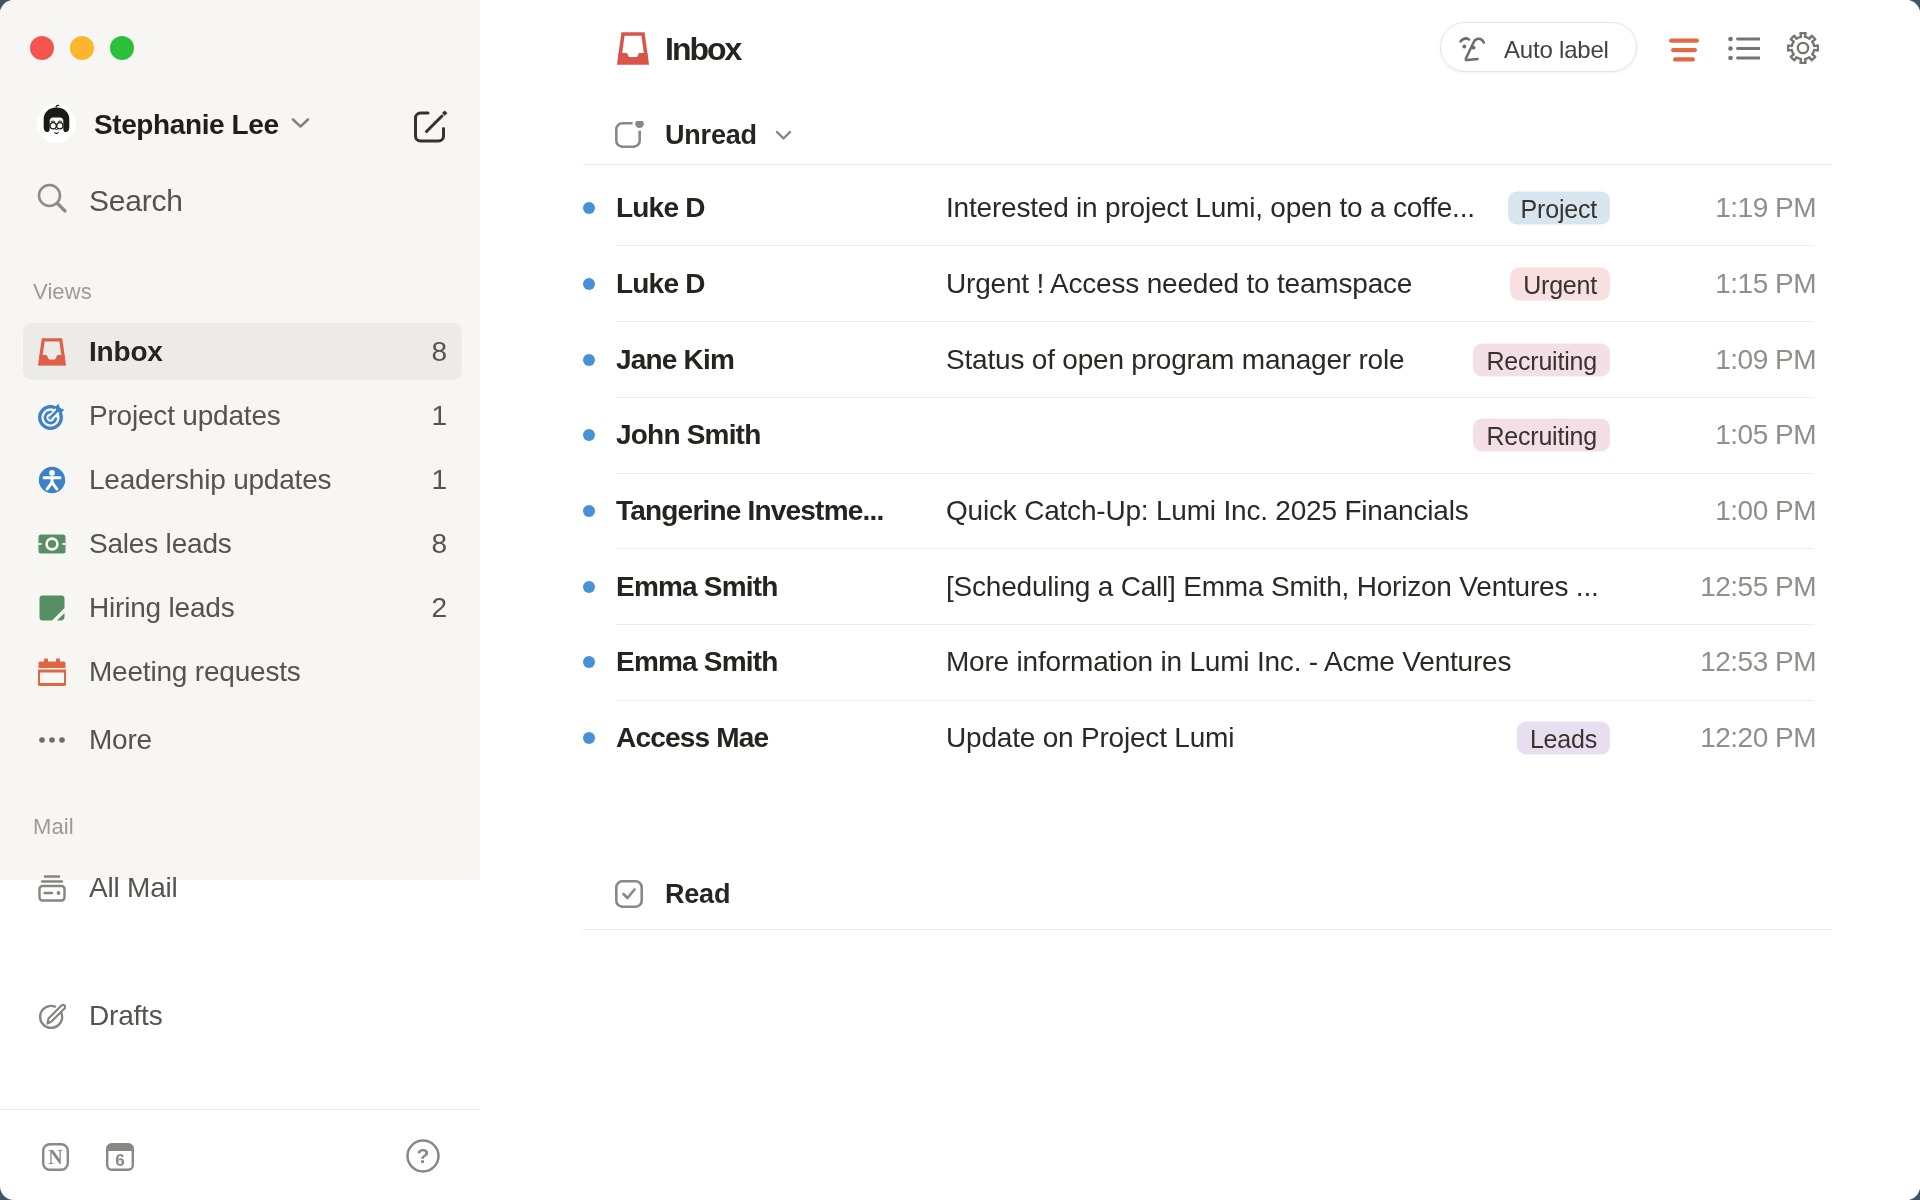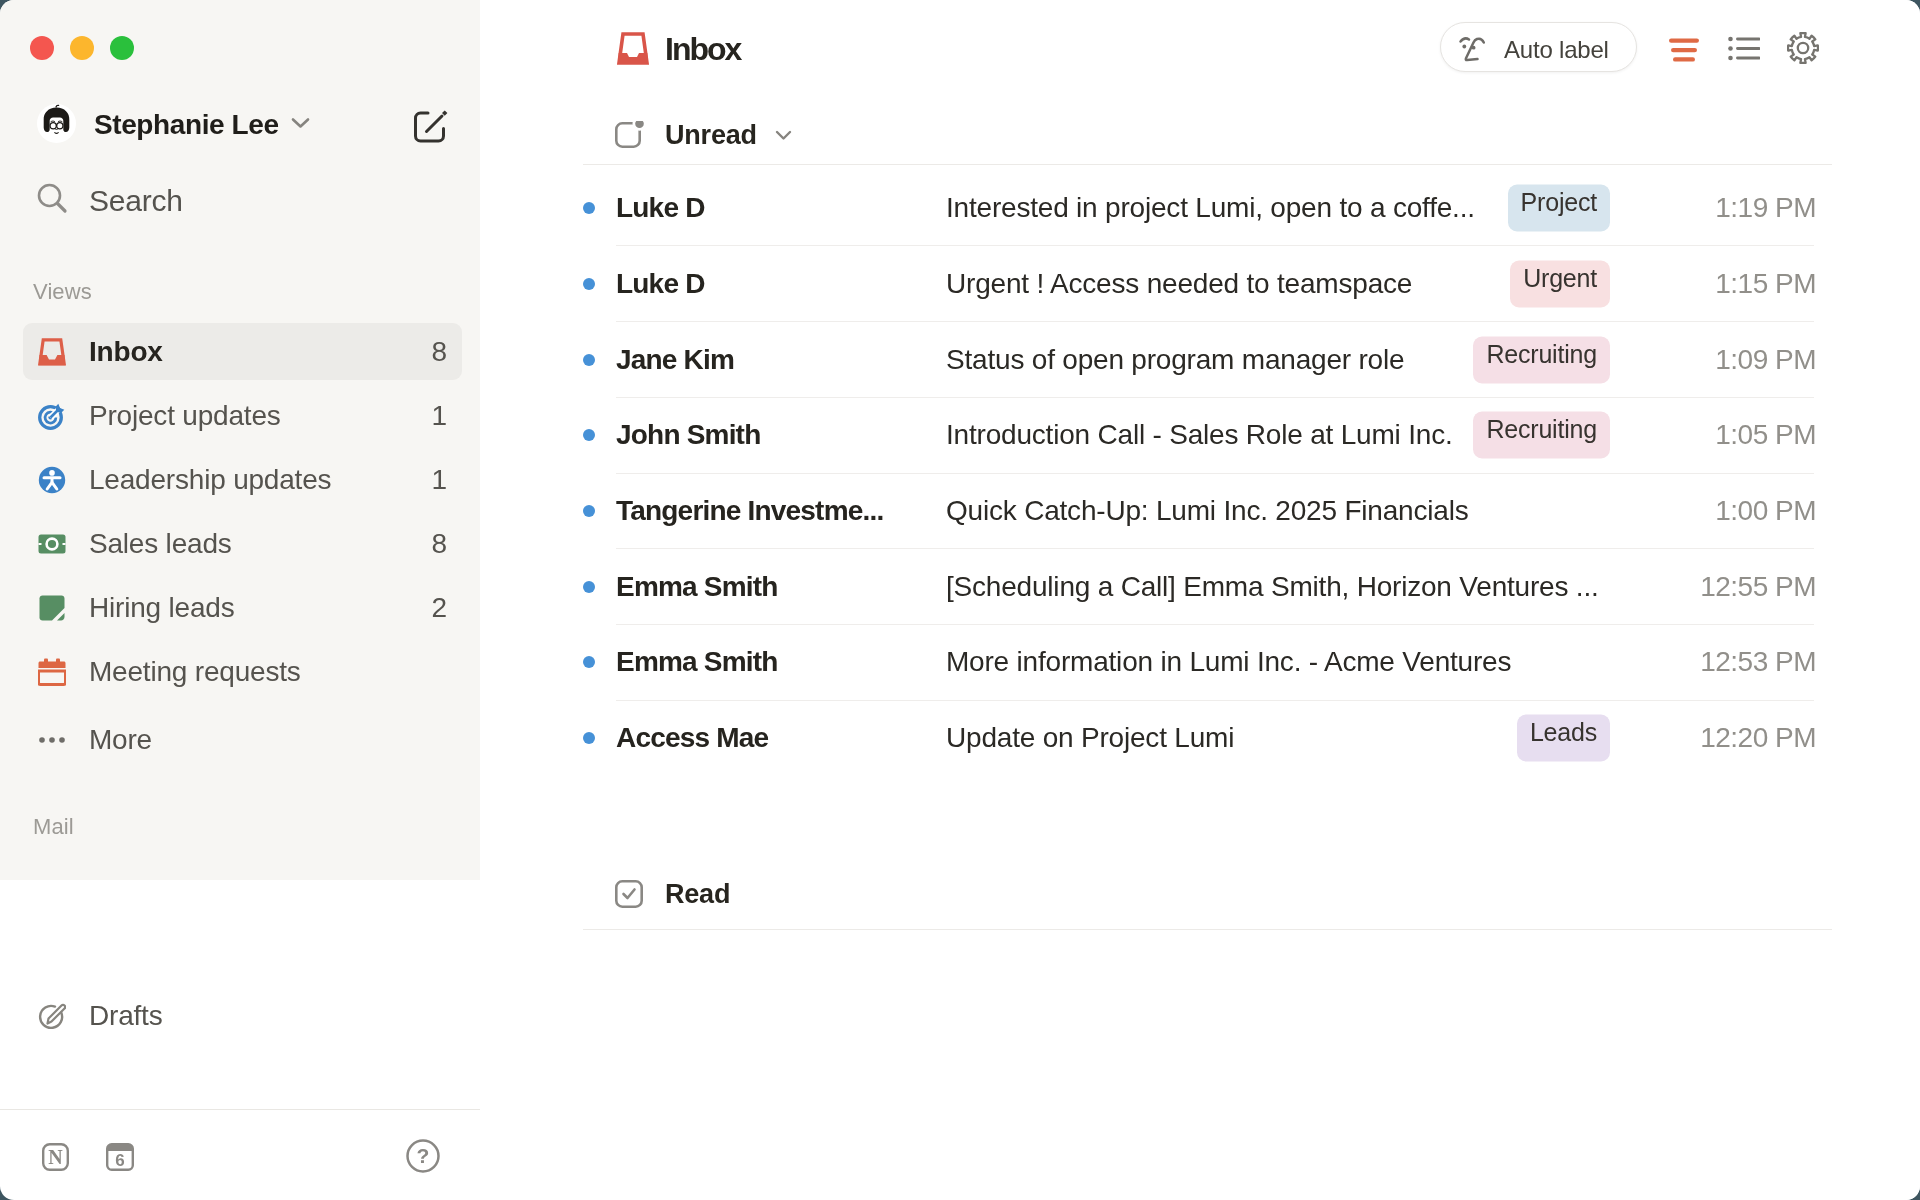--- a/index.html
+++ b/index.html
@@ -22,21 +22,21 @@
   .slabel { position:absolute; left:33px; font-size:22px; font-weight:400;
     color:#9c9a95; letter-spacing:0.1px; }
   .mrow { position:absolute; left:0; width:1440px; height:75px; }
   .dot { position:absolute; left:103px; top:50%; margin-top:-6px; width:12px;
     height:12px; border-radius:50%; background:#4691d7; }
   .sender { position:absolute; left:136px; top:50%; transform:translateY(-50%);
     font-size:28px; font-weight:700; color:#26241f; letter-spacing:-0.8px; white-space:nowrap; }
   .subj { position:absolute; left:466px; top:50%; transform:translateY(-50%);
     font-size:28px; color:#2b2925; letter-spacing:-0.2px; white-space:nowrap; }
   .pill { position:absolute; right:310px; top:50%; transform:translateY(-50%);
-    height:47px; line-height:35px; border-radius:9px; padding:0 13px;
+    height:33px; line-height:35px; border-radius:9px; padding:0 13px;
     font-size:25px; color:#37332f; letter-spacing:-0.2px; }
   .time { position:absolute; right:104px; top:50%; transform:translateY(-50%);
     font-size:28px; color:#918f8a; letter-spacing:-0.5px; }
   .mdiv { position:absolute; left:136px; width:1198px; height:1px; background:#efedeb; }
   .hdiv { position:absolute; left:103px; width:1249px; height:1px; background:#eceae7; }
   .secthead { position:absolute; left:185px; font-size:27px; font-weight:700;
     color:#27251f; letter-spacing:-0.2px; }
   svg { display:block; }
 </style>
 </head>
@@ -157,20 +157,32 @@
         <svg width="28" height="28" viewBox="0 0 28 28">
           <circle cx="4" cy="14" r="2.8" fill="#6f6d69"></circle>
           <circle cx="14" cy="14" r="2.8" fill="#6f6d69"></circle>
           <circle cx="24" cy="14" r="2.8" fill="#6f6d69"></circle>
         </svg>
       </div>
       <div class="txt">More</div>
     </div>
 
     <div class="slabel" style="top:814px;">Mail</div>
+    <div class="srow" style="top:860px;">
+      <div class="icon" id="i-allmail">
+        <svg width="28" height="28" viewBox="0 0 28 28">
+          <path d="M7 2.5 L21 2.5" stroke="#87857f" stroke-width="2.4" stroke-linecap="round"></path>
+          <path d="M4 7.5 L24 7.5" stroke="#87857f" stroke-width="2.4" stroke-linecap="round"></path>
+          <rect x="1.5" y="12" width="25" height="14.5" rx="3" fill="none" stroke="#87857f" stroke-width="2.4"></rect>
+          <path d="M6.5 19 L14 19" stroke="#87857f" stroke-width="2.3" stroke-linecap="round"></path>
+          <circle cx="20.5" cy="19" r="1.9" fill="#87857f"></circle>
+        </svg>
+      </div>
+      <div class="txt">All Mail</div>
+    </div>
     <div class="srow" style="top:988px;">
       <div class="icon" id="i-drafts">
         <svg width="28" height="28" viewBox="0 0 28 28">
           <path d="M23.2 10.5 A11 11 0 1 1 17 4.6" fill="none" stroke="#87857f" stroke-width="2.4" stroke-linecap="round"></path>
           <path d="M9.5 21.5 L10.5 16.5 L23.5 3.5 C24.3 2.7 25.7 2.7 26.5 3.5 C27.3 4.3 27.3 5.7 26.5 6.5 L13.5 19.5 Z" fill="none" stroke="#87857f" stroke-width="2.2" stroke-linejoin="round"></path>
         </svg>
       </div>
       <div class="txt">Drafts</div>
     </div>
 
@@ -273,21 +285,20 @@
       <div class="dot"></div>
         <div class="sender">Jane Kim</div>
       <div class="subj">Status of open program manager role</div>
       <div class="pill" style="background:#f5dfe6;">Recruiting</div>
       <div class="time">1:09 PM</div>
     </div>
     <div class="mdiv" style="top:397px;"></div>
     <div class="mrow" style="top:397px;">
       <div class="dot"></div>
         <div class="sender">John Smith</div>
-      <div class="subj">Introduction Call - Sales Role at Lumi Inc.</div>
       <div class="pill" style="background:#f5dfe6;">Recruiting</div>
       <div class="time">1:05 PM</div>
     </div>
     <div class="mdiv" style="top:473px;"></div>
     <div class="mrow" style="top:473px;">
       <div class="dot"></div>
         <div class="sender">Tangerine Investme...</div>
       <div class="subj">Quick Catch-Up: Lumi Inc. 2025 Financials</div>
       <div class="time">1:00 PM</div>
     </div>

